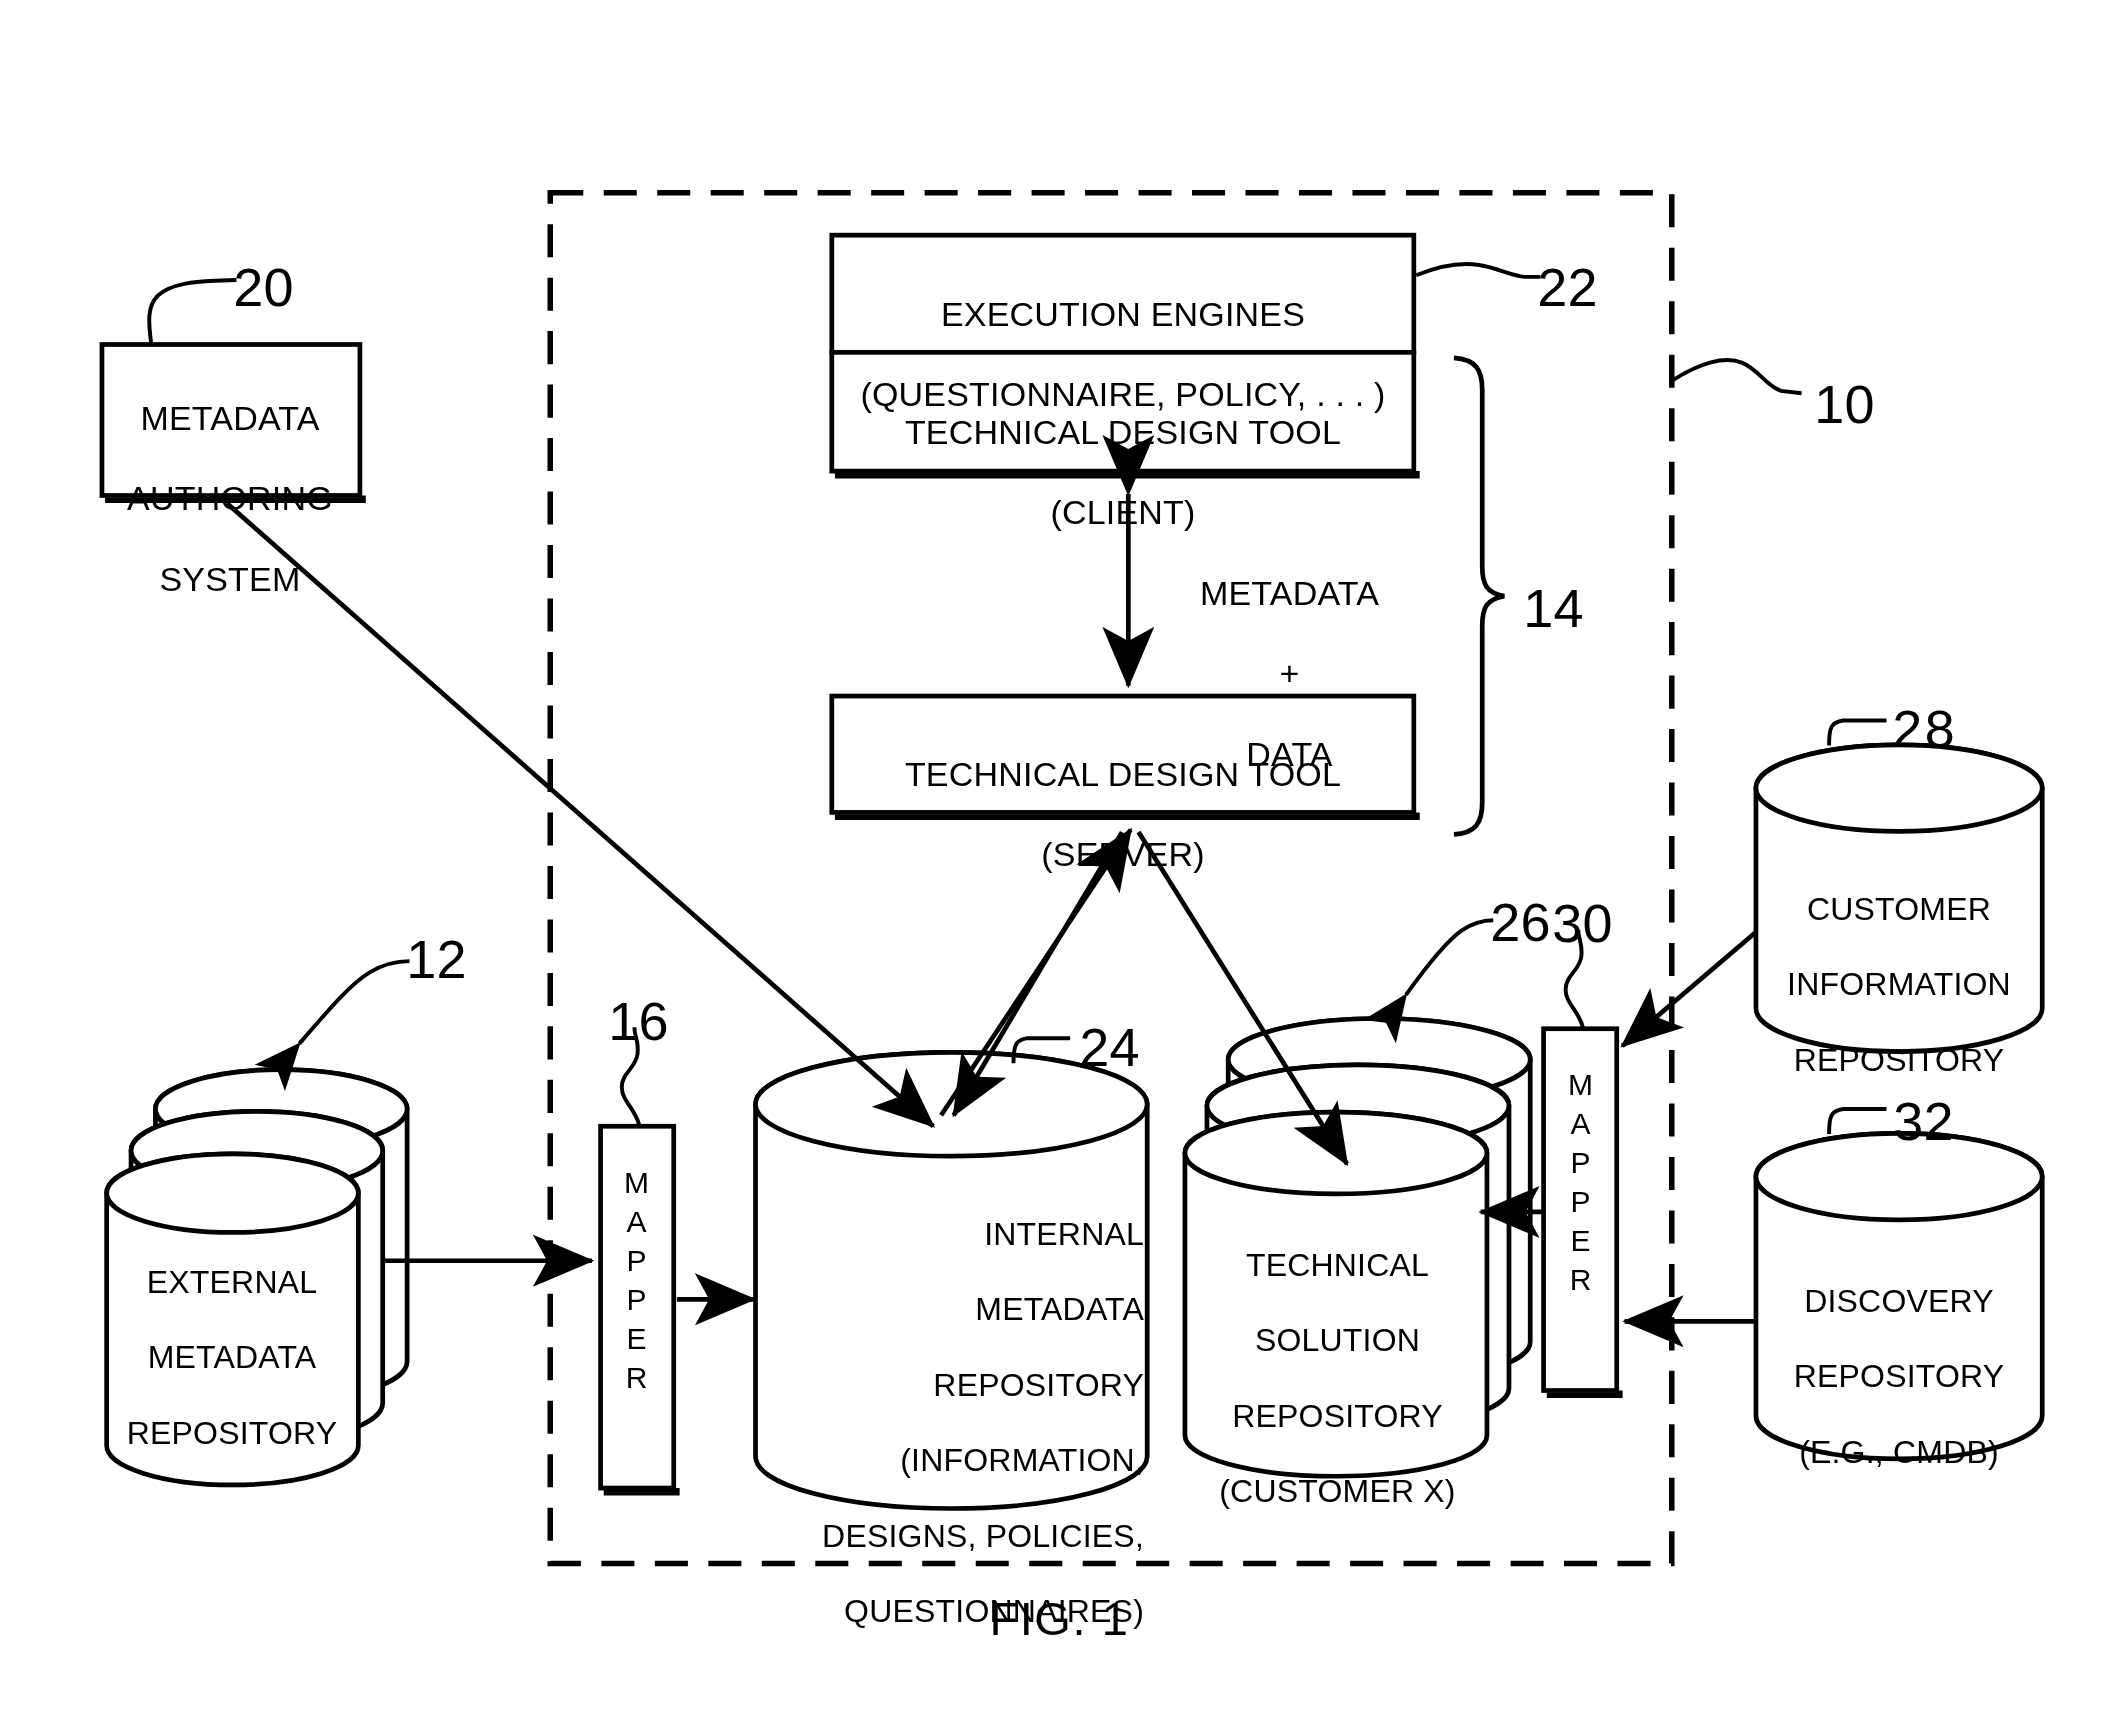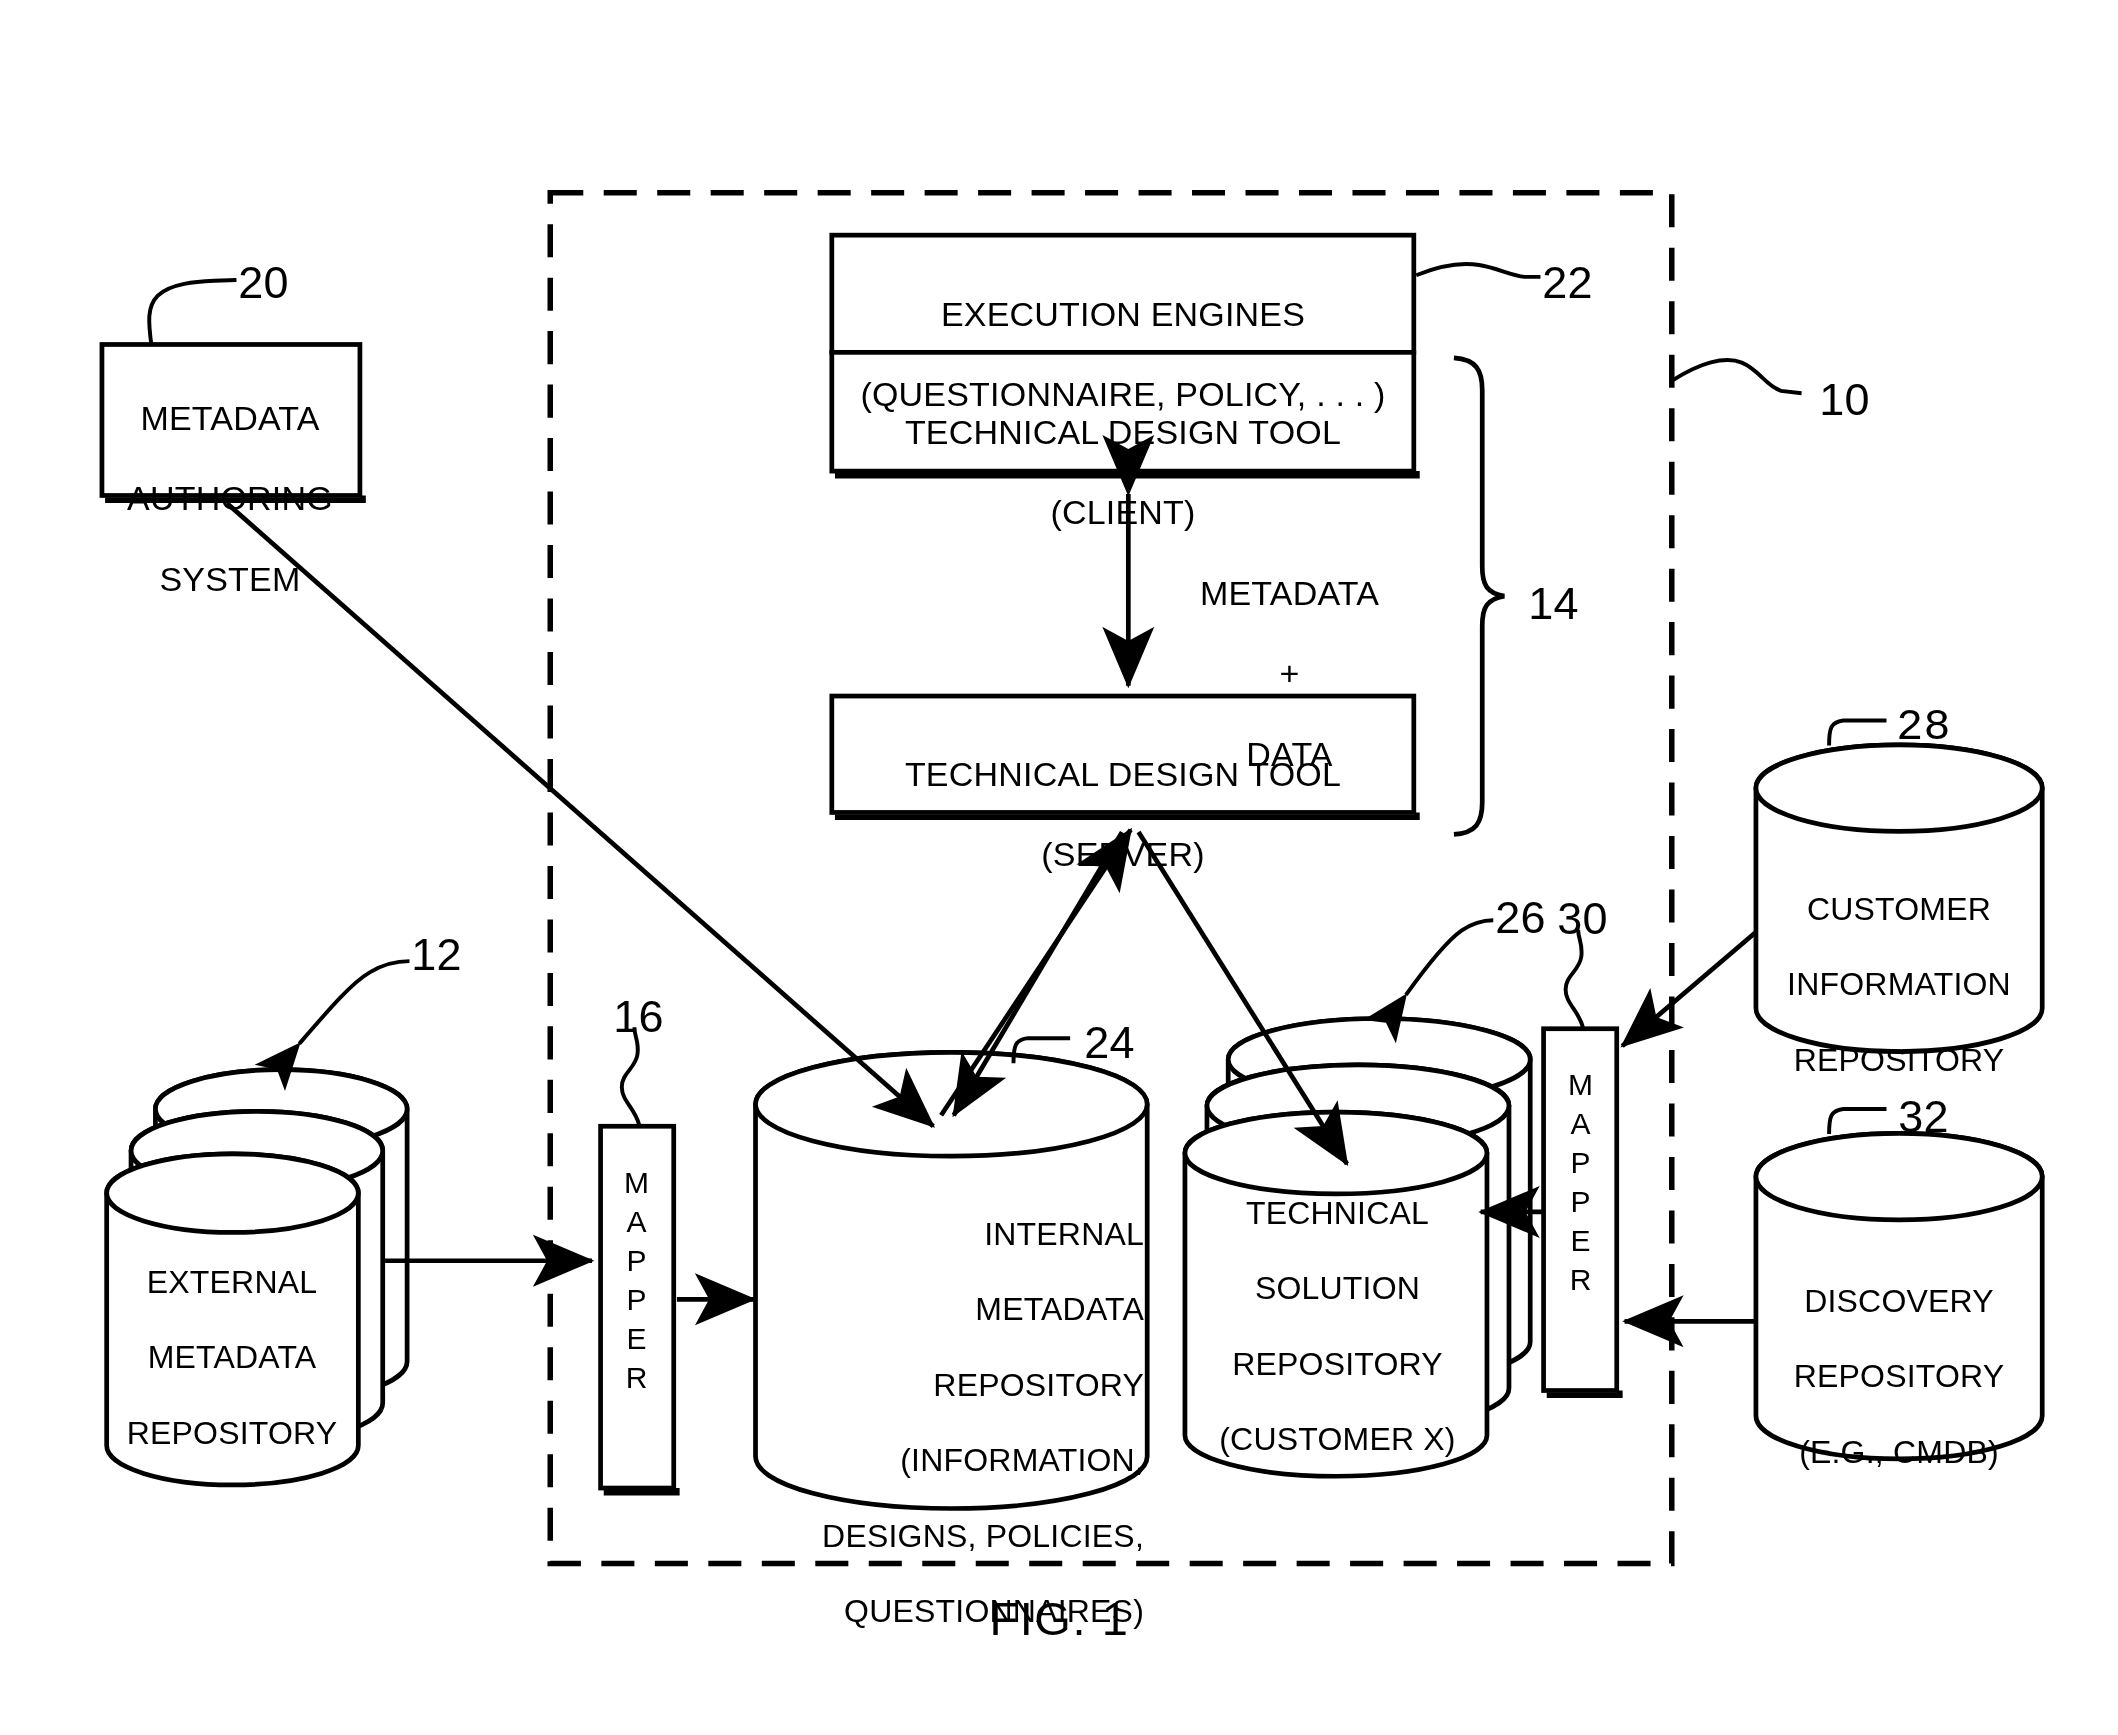--- a/index.html
+++ b/index.html
@@ -35,21 +35,21 @@
     color: #000;
     white-space: pre-line;
   }
   .boxtext {
     font-size: 34px;
   }
   .cyltext {
     font-size: 32px;
   }
   .refnum {
-    font-size: 45px;
+    font-size: 54px;
     font-weight: 400;
   }
   .flowtext {
     font-size: 34px;
   }
   .mapper-text {
     font-size: 30px;
     line-height: 1.30;
     letter-spacing: 0px;
   }
@@ -214,21 +214,21 @@
   <div class="lbl cyltext" style="left:759px; top:1178px; width:385px;text-align:right;">
     <span>INTERNAL</span><br>
     <span>METADATA</span><br>
     <span>REPOSITORY</span><br>
     <span>(INFORMATION,</span><br>
     <span>DESIGNS, POLICIES,</span><br>
     <span>QUESTIONNAIRES)</span>
   </div>
   <div class="lbl refnum" style="left:1074px; top:1016px; width:71px;">24</div>
 
-  <div class="lbl cyltext" style="left:1188px; top:1157px; width:299px;">
+  <div class="lbl cyltext" style="left:1188px; top:1209px; width:299px;">
     <span>TECHNICAL</span><br>
     <span>SOLUTION</span><br>
     <span>REPOSITORY</span><br>
     <span>(CUSTOMER X)</span>
   </div>
   <div class="lbl refnum" style="left:1485px; top:891px; width:71px;">26</div>
 
   <div class="lbl mapper-text" style="left:1544px; top:1065px; width:73px;">M
 A
 P

